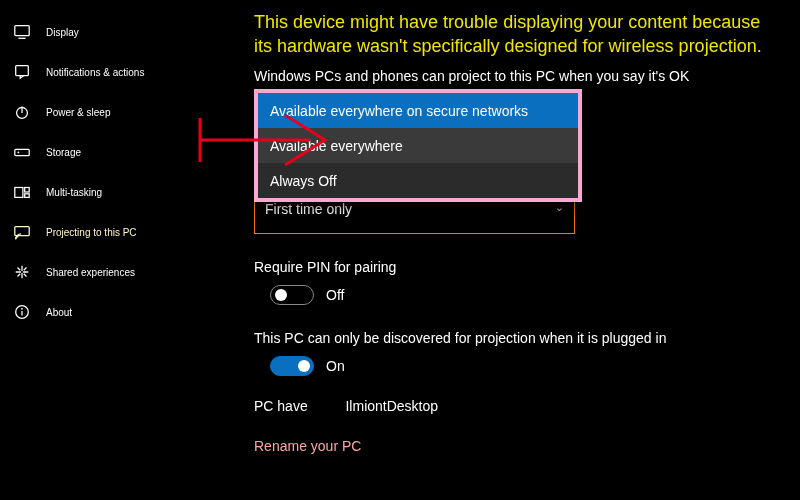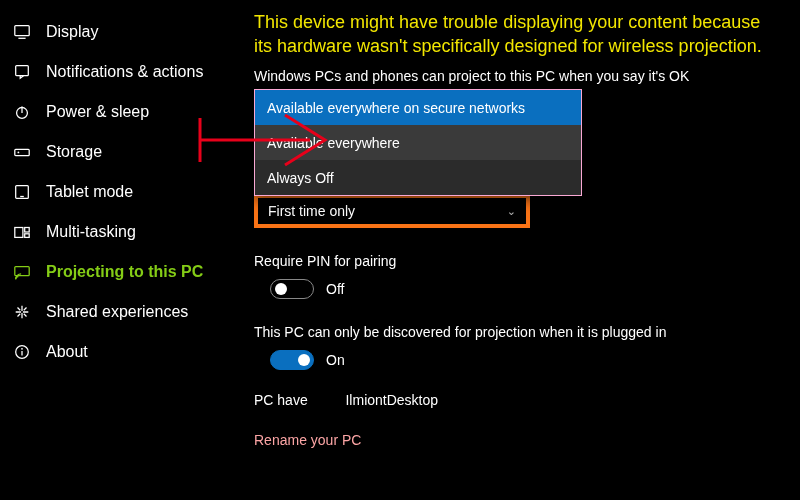--- a/index.html
+++ b/index.html
@@ -13,57 +13,57 @@
   .layout { display: flex; width: 100%; height: 100%; }
   .sidebar {
     width: 250px; padding-top: 12px;
     display: flex; flex-direction: column;
   }
   .side-item {
     display: flex; align-items: center;
     height: 40px; padding-left: 12px;
     cursor: default; color: #fff;
   }
-  .side-item.selected { color: #84cc16; font-weight: bold; }
+  .side-item.selected { color: #fef9c3; }
   .side-item .icon {
     width: 20px; height: 20px;
     display: flex; align-items: center; justify-content: center;
     margin-right: 14px;
   }
-  .side-item .label { font-size: 16px; }
+  .side-item .label { font-size: 10px; }
   .content {
     flex: 1; padding: 10px 4px 0 4px;
     position: relative;
   }
   .warning {
     color: #f2e600; font-size: 18px;
     line-height: 1.35; margin-bottom: 8px;
     padding-right: 20px;
   }
   .setting-label {
     font-size: 14px; line-height: 1.35;
     margin-bottom: 4px; padding-right: 20px;
   }
   .dropdown-area { position: relative; width: 328px; margin-bottom: 6px; }
   .dropdown-list {
     position: relative; width: 328px;
-    border: 1px solid #f9a8d4; background: #2b2b2b;
+    border: 4px solid #f9a8d4; background: #2b2b2b;
     box-shadow: 0 4px 12px rgba(0,0,0,.6);
     z-index: 5;
   }
   .dd-option {
     height: 35px; display: flex; align-items: center;
     padding: 0 12px; font-size: 14px;
   }
   .dd-option.hover { background: #0a6fbf; }
   .dd-option.current { background: #3a3a3a; }
   .closed-select {
-    width: 276px; height: 34px;
-    border: 4px solid #f97316; background: #000;
-    display: flex; align-items: center; justify-content: space-between;
+    width: 321px; height: 34px;
+    border: 1px solid #f97316; background: #000;
+    display: flex; justify-content: space-between;
     padding: 0 10px; font-size: 14px; margin-top: -2px;
   }
   .closed-select .chev { opacity: .7; font-size: 11px; }
   .block { margin-top: 24px; }
   .toggle {
     display: flex; align-items: center; margin-top: 8px; padding-left: 16px;
   }
   .switch {
     width: 44px; height: 20px; border-radius: 10px;
     border: 1px solid #888; position: relative;
@@ -127,29 +127,20 @@
     <div class="side-item">
       <span class="icon">
         <svg viewBox="0 0 20 20" width="18" height="18">
             <rect class="sv" x="2" y="7" width="16" height="7" rx="1"></rect>
             <circle cx="6" cy="10.5" r="1" fill="currentColor"></circle>
           </svg>
       </span>
       <span class="label">Storage</span>
     </div>
 
-    <div class="side-item">
-      <span class="icon">
-        <svg viewBox="0 0 20 20" width="18" height="18">
-            <rect class="sv" x="3" y="3" width="14" height="14" rx="1"></rect>
-            <line class="sv" x1="8" y1="15" x2="12" y2="15"></line>
-          </svg>
-      </span>
-      <span class="label">Tablet mode</span>
-    </div>
 
     <div class="side-item">
       <span class="icon">
         <svg viewBox="0 0 20 20" width="18" height="18">
             <rect class="sv" x="2" y="5" width="9" height="11"></rect>
             <rect class="sv" x="13" y="5" width="5" height="5"></rect>
             <rect class="sv" x="13" y="12" width="5" height="4"></rect>
           </svg>
       </span>
       <span class="label">Multi-tasking</span>

